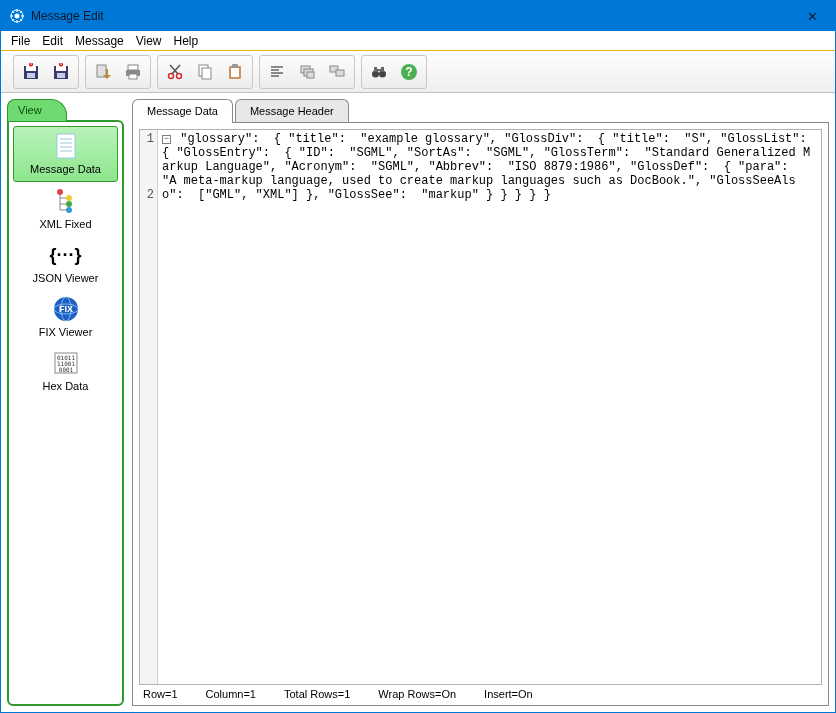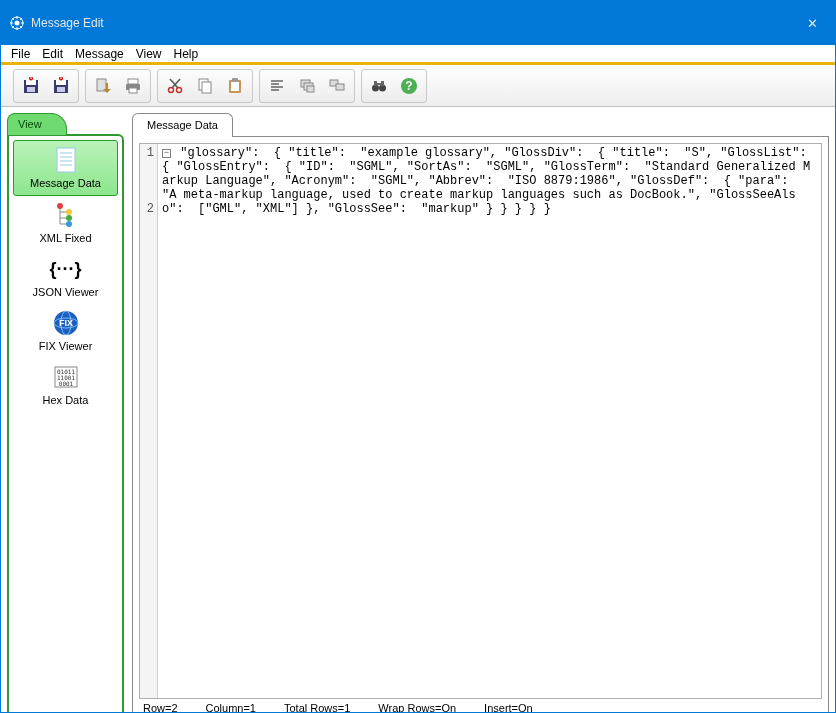--- a/index.html
+++ b/index.html
@@ -7,23 +7,23 @@
     margin: 0;
     font-family: "Segoe UI", Tahoma, sans-serif;
     font-size: 12px;
     background: #fff;
     width: 836px;
     height: 713px;
     overflow: hidden;
     border: 1px solid #0078d7;
   }
   .titlebar {
-    height: 44px;
+    height: 30px;
     background: #0078d7;
-    color: #e5e5e5;
+    color: #0f172a;
     display: flex;
     align-items: center;
     padding: 0 0 0 8px;
   }
   .titlebar .app-icon {
     width: 16px; height: 16px;
     margin-right: 6px;
     display: inline-flex;
     align-items: center;
     justify-content: center;
@@ -33,21 +33,21 @@
     width: 45px; height: 30px;
     display: flex; align-items: center; justify-content: center;
     font-size: 13px;
   }
   .menubar {
     height: 20px;
     background: #fff;
     display: flex;
     align-items: center;
     padding: 0 4px;
-    border-bottom: 3px solid #eab308;
+    border-bottom: 1px solid #eab308;
   }
   .menubar .menu {
     padding: 2px 6px;
     cursor: default;
   }
   .toolbar {
     height: 42px;
     background: linear-gradient(#fefefe, #eeeeee);
     border-bottom: 1px solid #c0c0c0;
     display: flex;
@@ -419,31 +419,32 @@
         </div>
         <div class="label">Hex Data</div>
       </div>
 
     </div>
   </div>
 
   <div class="main">
     <div class="main-tabs">
       <div class="main-tab active">Message Data</div>
+      <div class="main-tab">Message Header</div>
     </div>
     <div class="main-body">
       <div class="editor">
         <div class="gutter">
           <div style="height:56px;">1</div>
           <div>2</div>
         </div>
         <div class="code"><span class="collapse-box">−</span><span> "glossary":  { "title":  "example glossary", "GlossDiv":  { "title":  "S", "GlossList":  { "GlossEntry":  { "ID":  "SGML", "SortAs":  "SGML", "GlossTerm":  "Standard Generalized Markup Language", "Acronym":  "SGML", "Abbrev":  "ISO 8879:1986", "GlossDef":  { "para":  "A meta-markup language, used to create markup languages such as DocBook.", "GlossSeeAlso":  ["GML", "XML"] }, "GlossSee":  "markup" } } } } }</span></div>
       </div>
       <div class="statusbar">
-        <span>Row=2</span>
+        <span>Row=1</span>
         <span>Column=1</span>
         <span>Total Rows=1</span>
         <span>Wrap Rows=On</span>
         <span>Insert=On</span>
       </div>
     </div>
   </div>
 
 </div>
 

